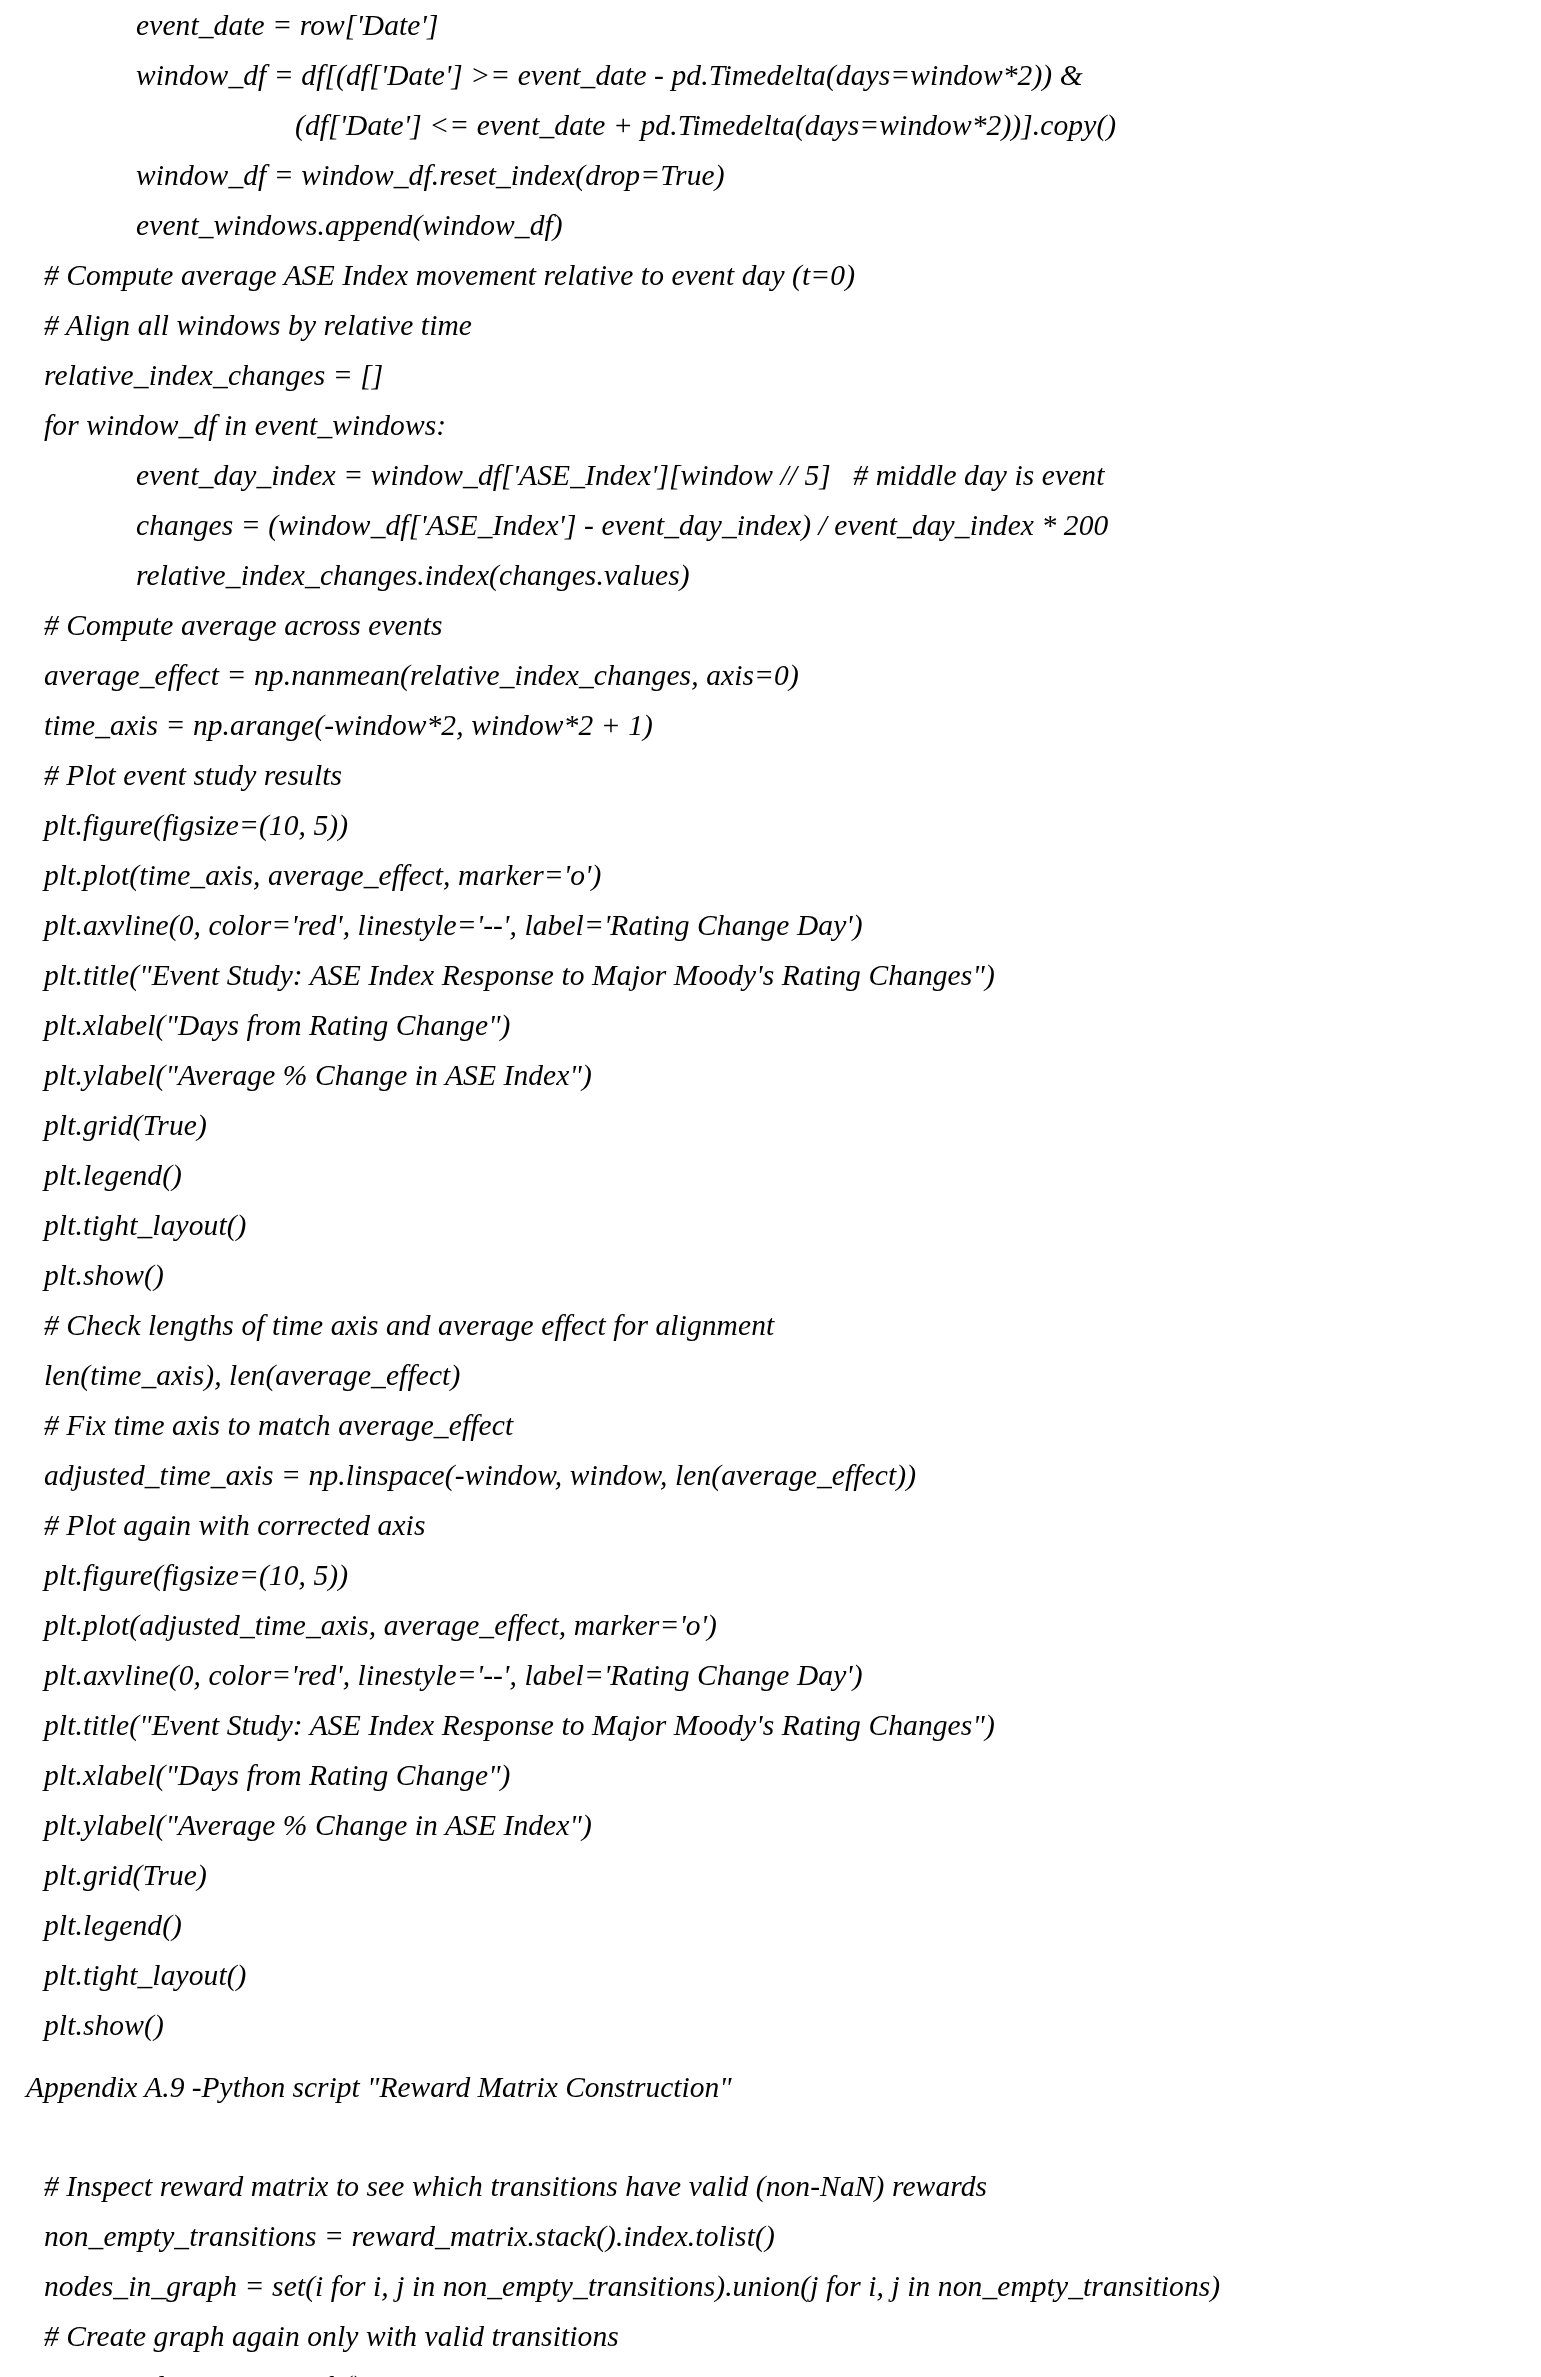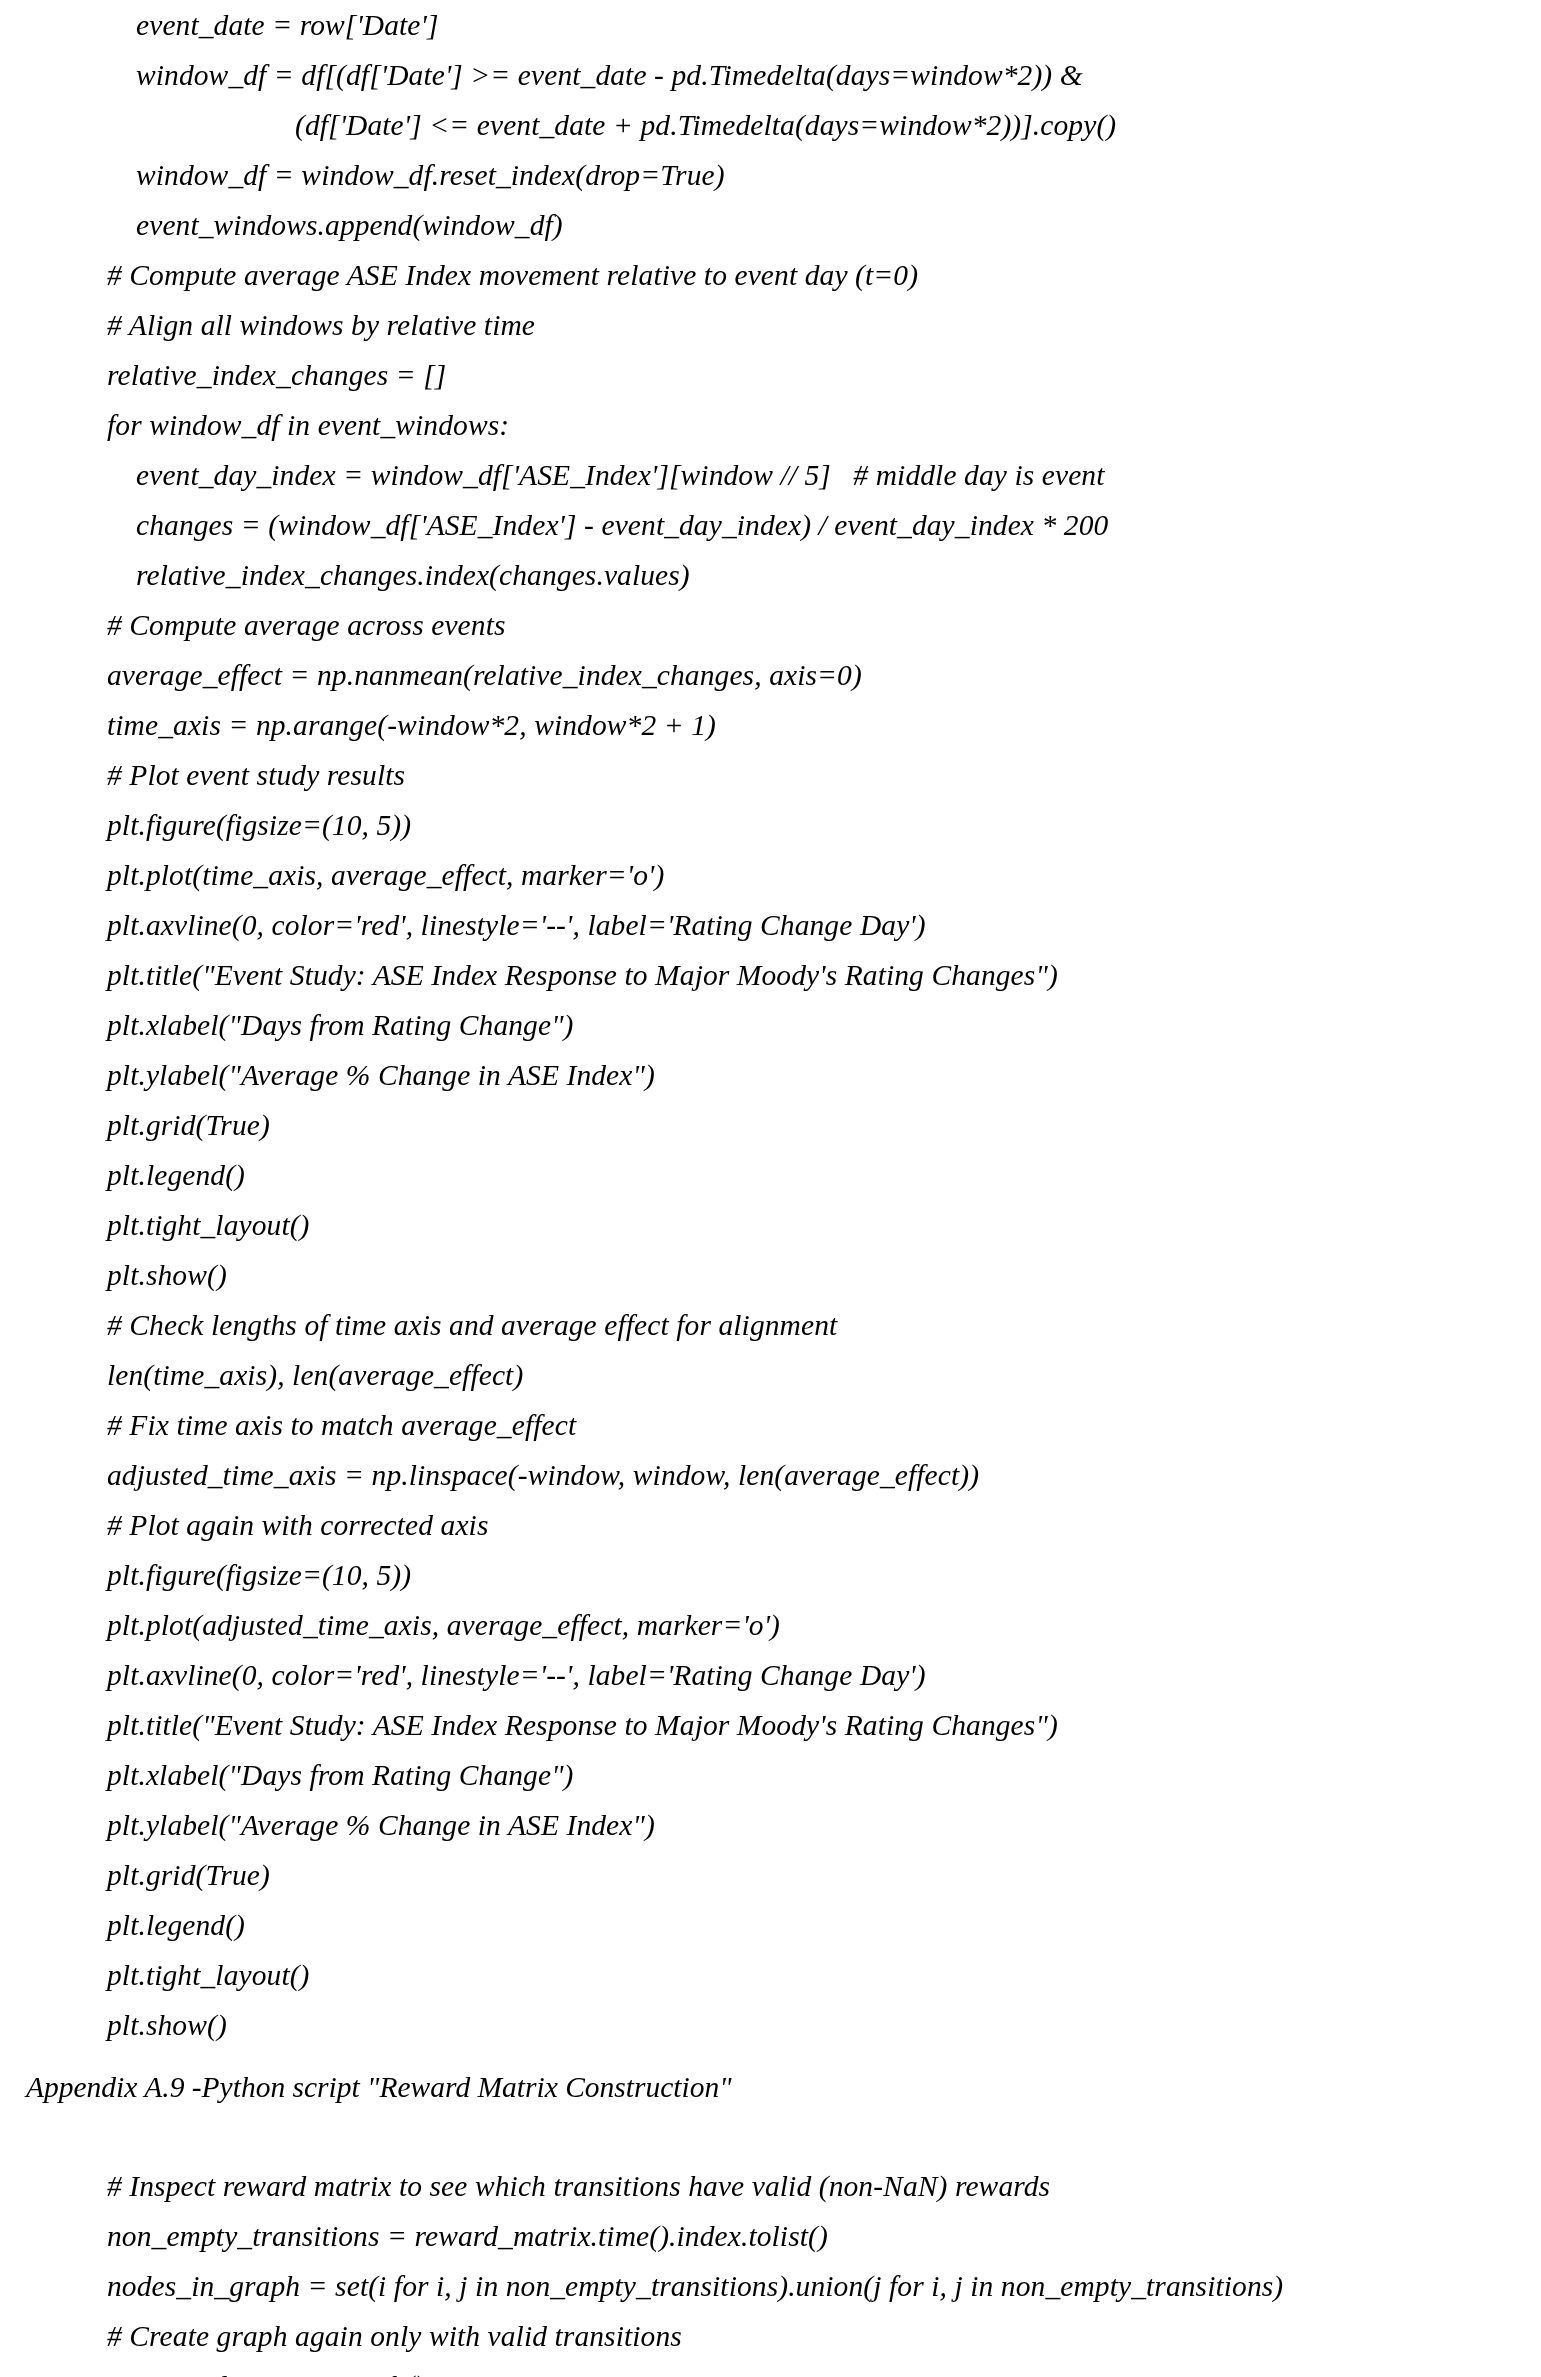--- a/index.html
+++ b/index.html
@@ -24,21 +24,21 @@
     width: 1541px;
   }
   .line {
     font-size: 29.5px;
     line-height: 50px;
     height: 50px;
     white-space: pre;
     letter-spacing: 0.1px;
     font-style: italic;
   }
-  .i1 { padding-left: 107px; }
+  .i1 { padding-left: 44px; }
   .i2 { padding-left: 136px; }
   .i4 { padding-left: 295px; }
 
   .appendix-heading {
     font-size: 29.5px;
     line-height: 50px;
     height: 50px;
     white-space: pre;
     padding-left: 26px;
     font-style: italic;
@@ -90,20 +90,20 @@
       <div class="line i1">plt.grid(True)</div>
       <div class="line i1">plt.legend()</div>
       <div class="line i1">plt.tight_layout()</div>
       <div class="line i1">plt.show()</div>
     </div>
 
   <div class="appendix-heading" id="heading" style="position:absolute; top:2062px;">Appendix A.9 -Python script "Reward Matrix Construction"</div>
 
   <div class="code-block" id="block2" style="top:2161px;">
       <div class="line i1"># Inspect reward matrix to see which transitions have valid (non-NaN) rewards</div>
-      <div class="line i1">non_empty_transitions = reward_matrix.time().index.tolist()</div>
+      <div class="line i1">non_empty_transitions = reward_matrix.stack().index.tolist()</div>
       <div class="line i1">nodes_in_graph = set(i for i, j in non_empty_transitions).union(j for i, j in non_empty_transitions)</div>
       <div class="line i1"># Create graph again only with valid transitions</div>
       <div class="line i1">G_reward = nx.DiGraph()</div>
     </div>
 
 </div>
 
 
 </body></html>

